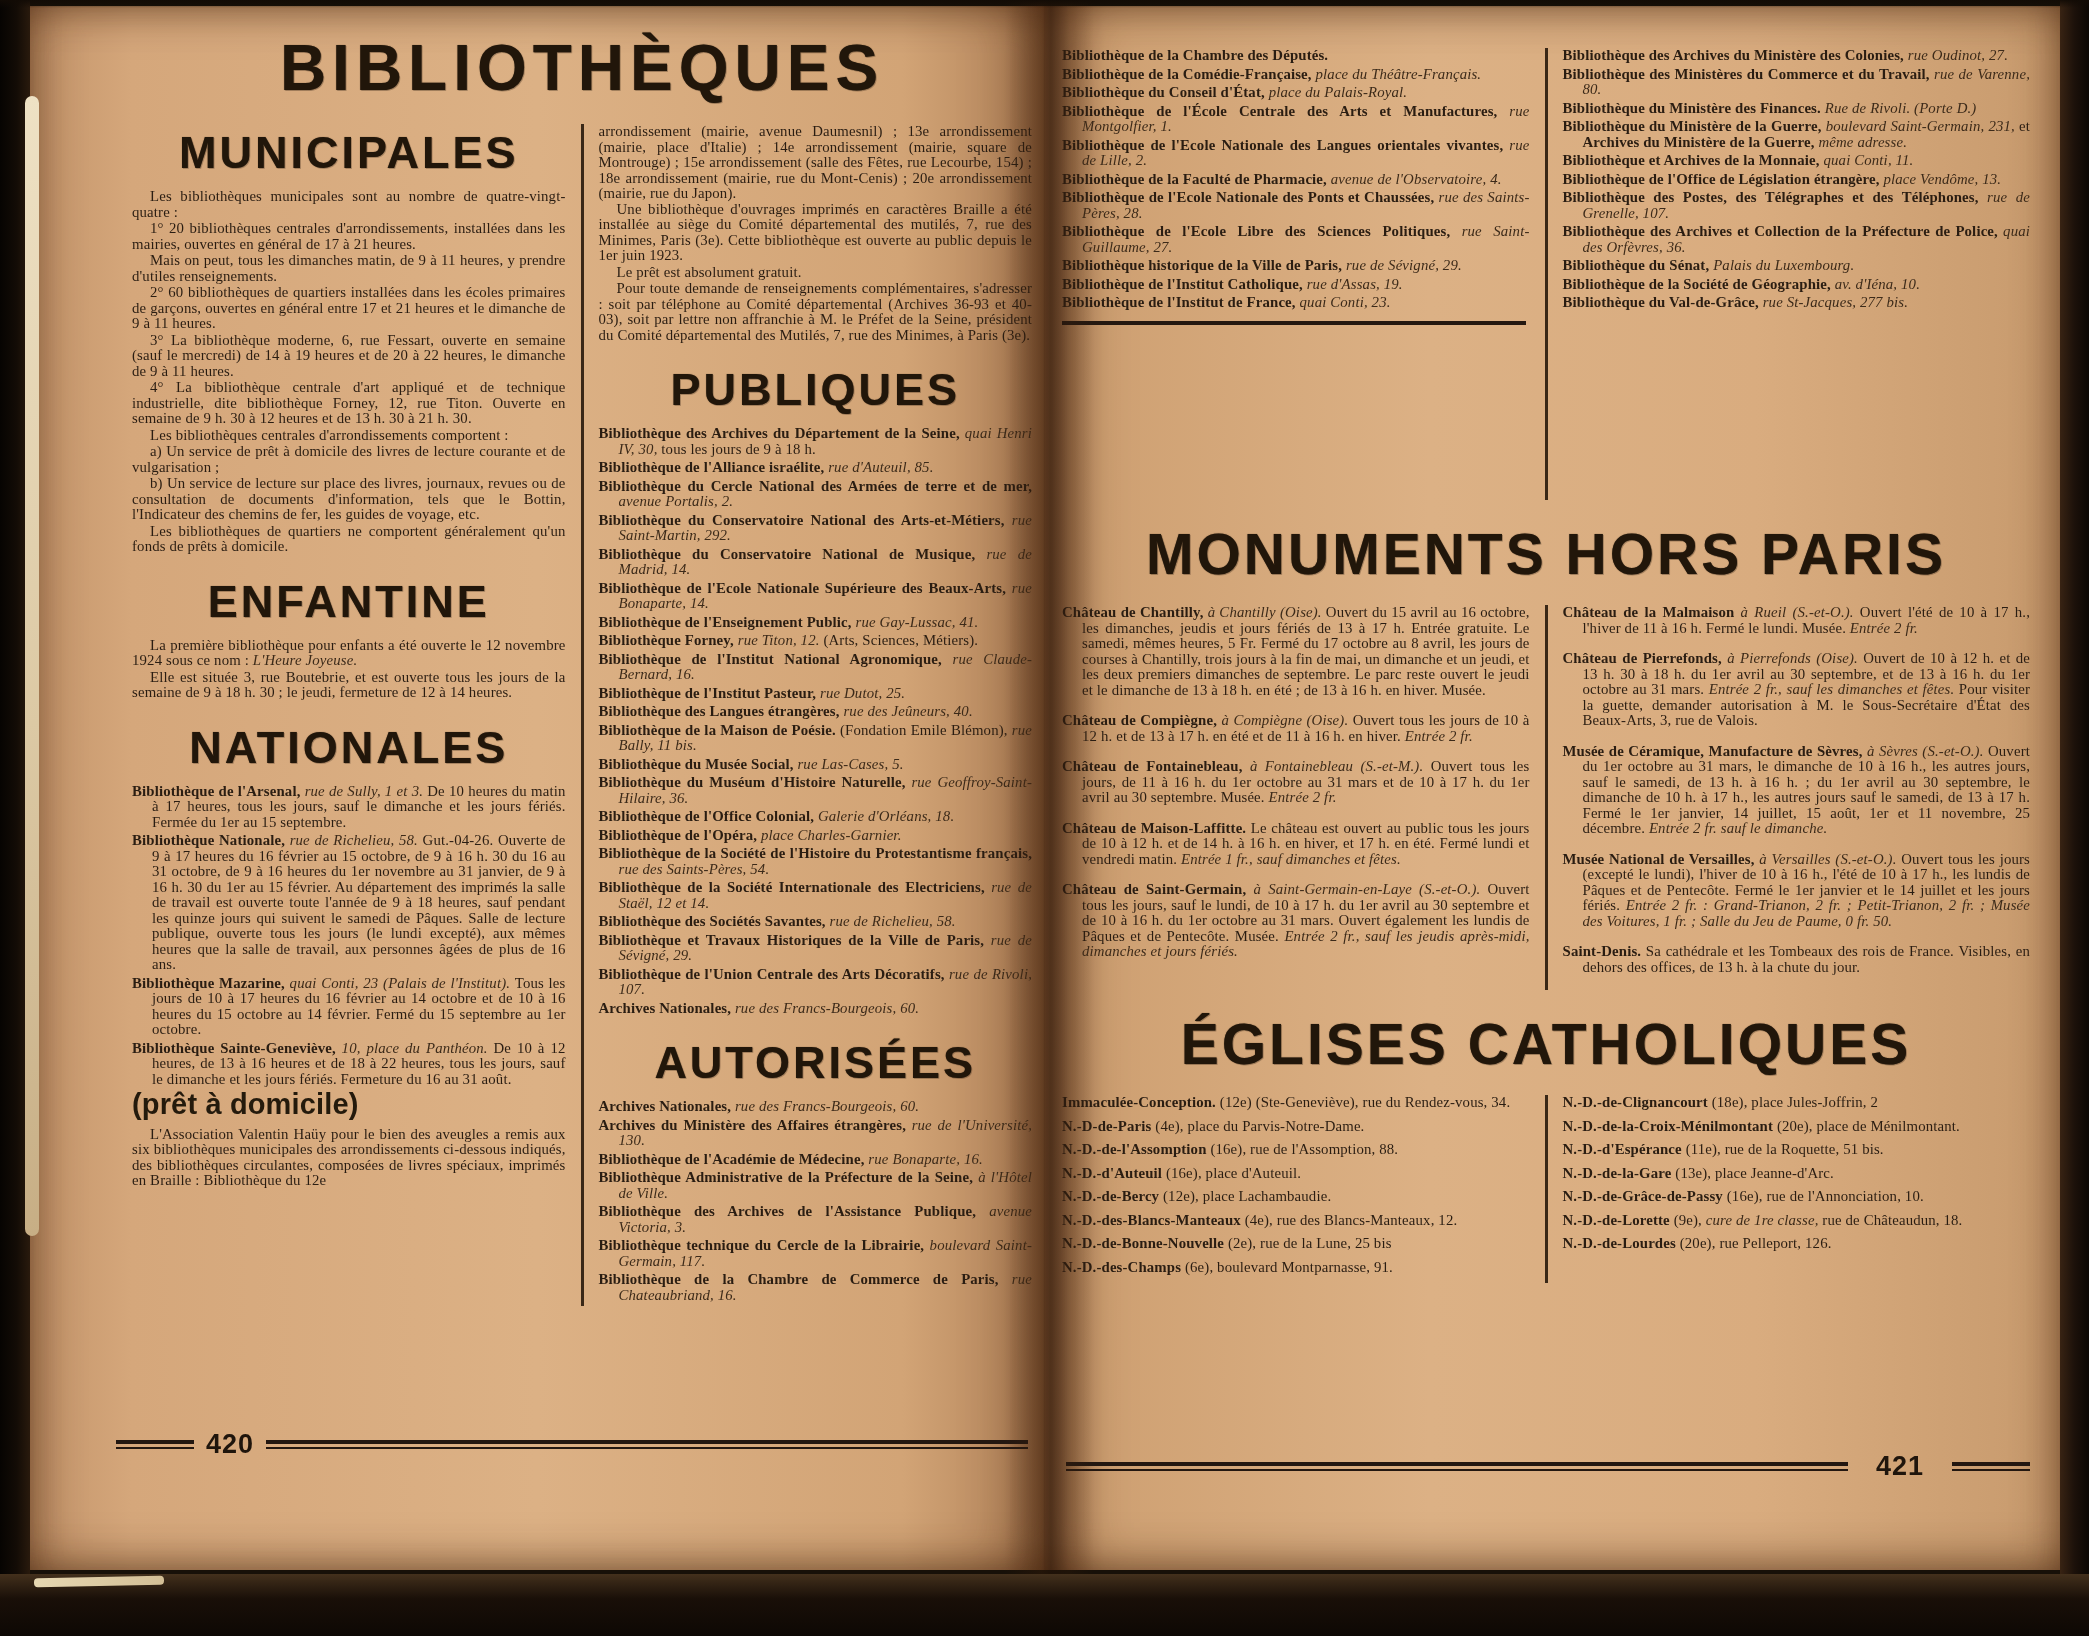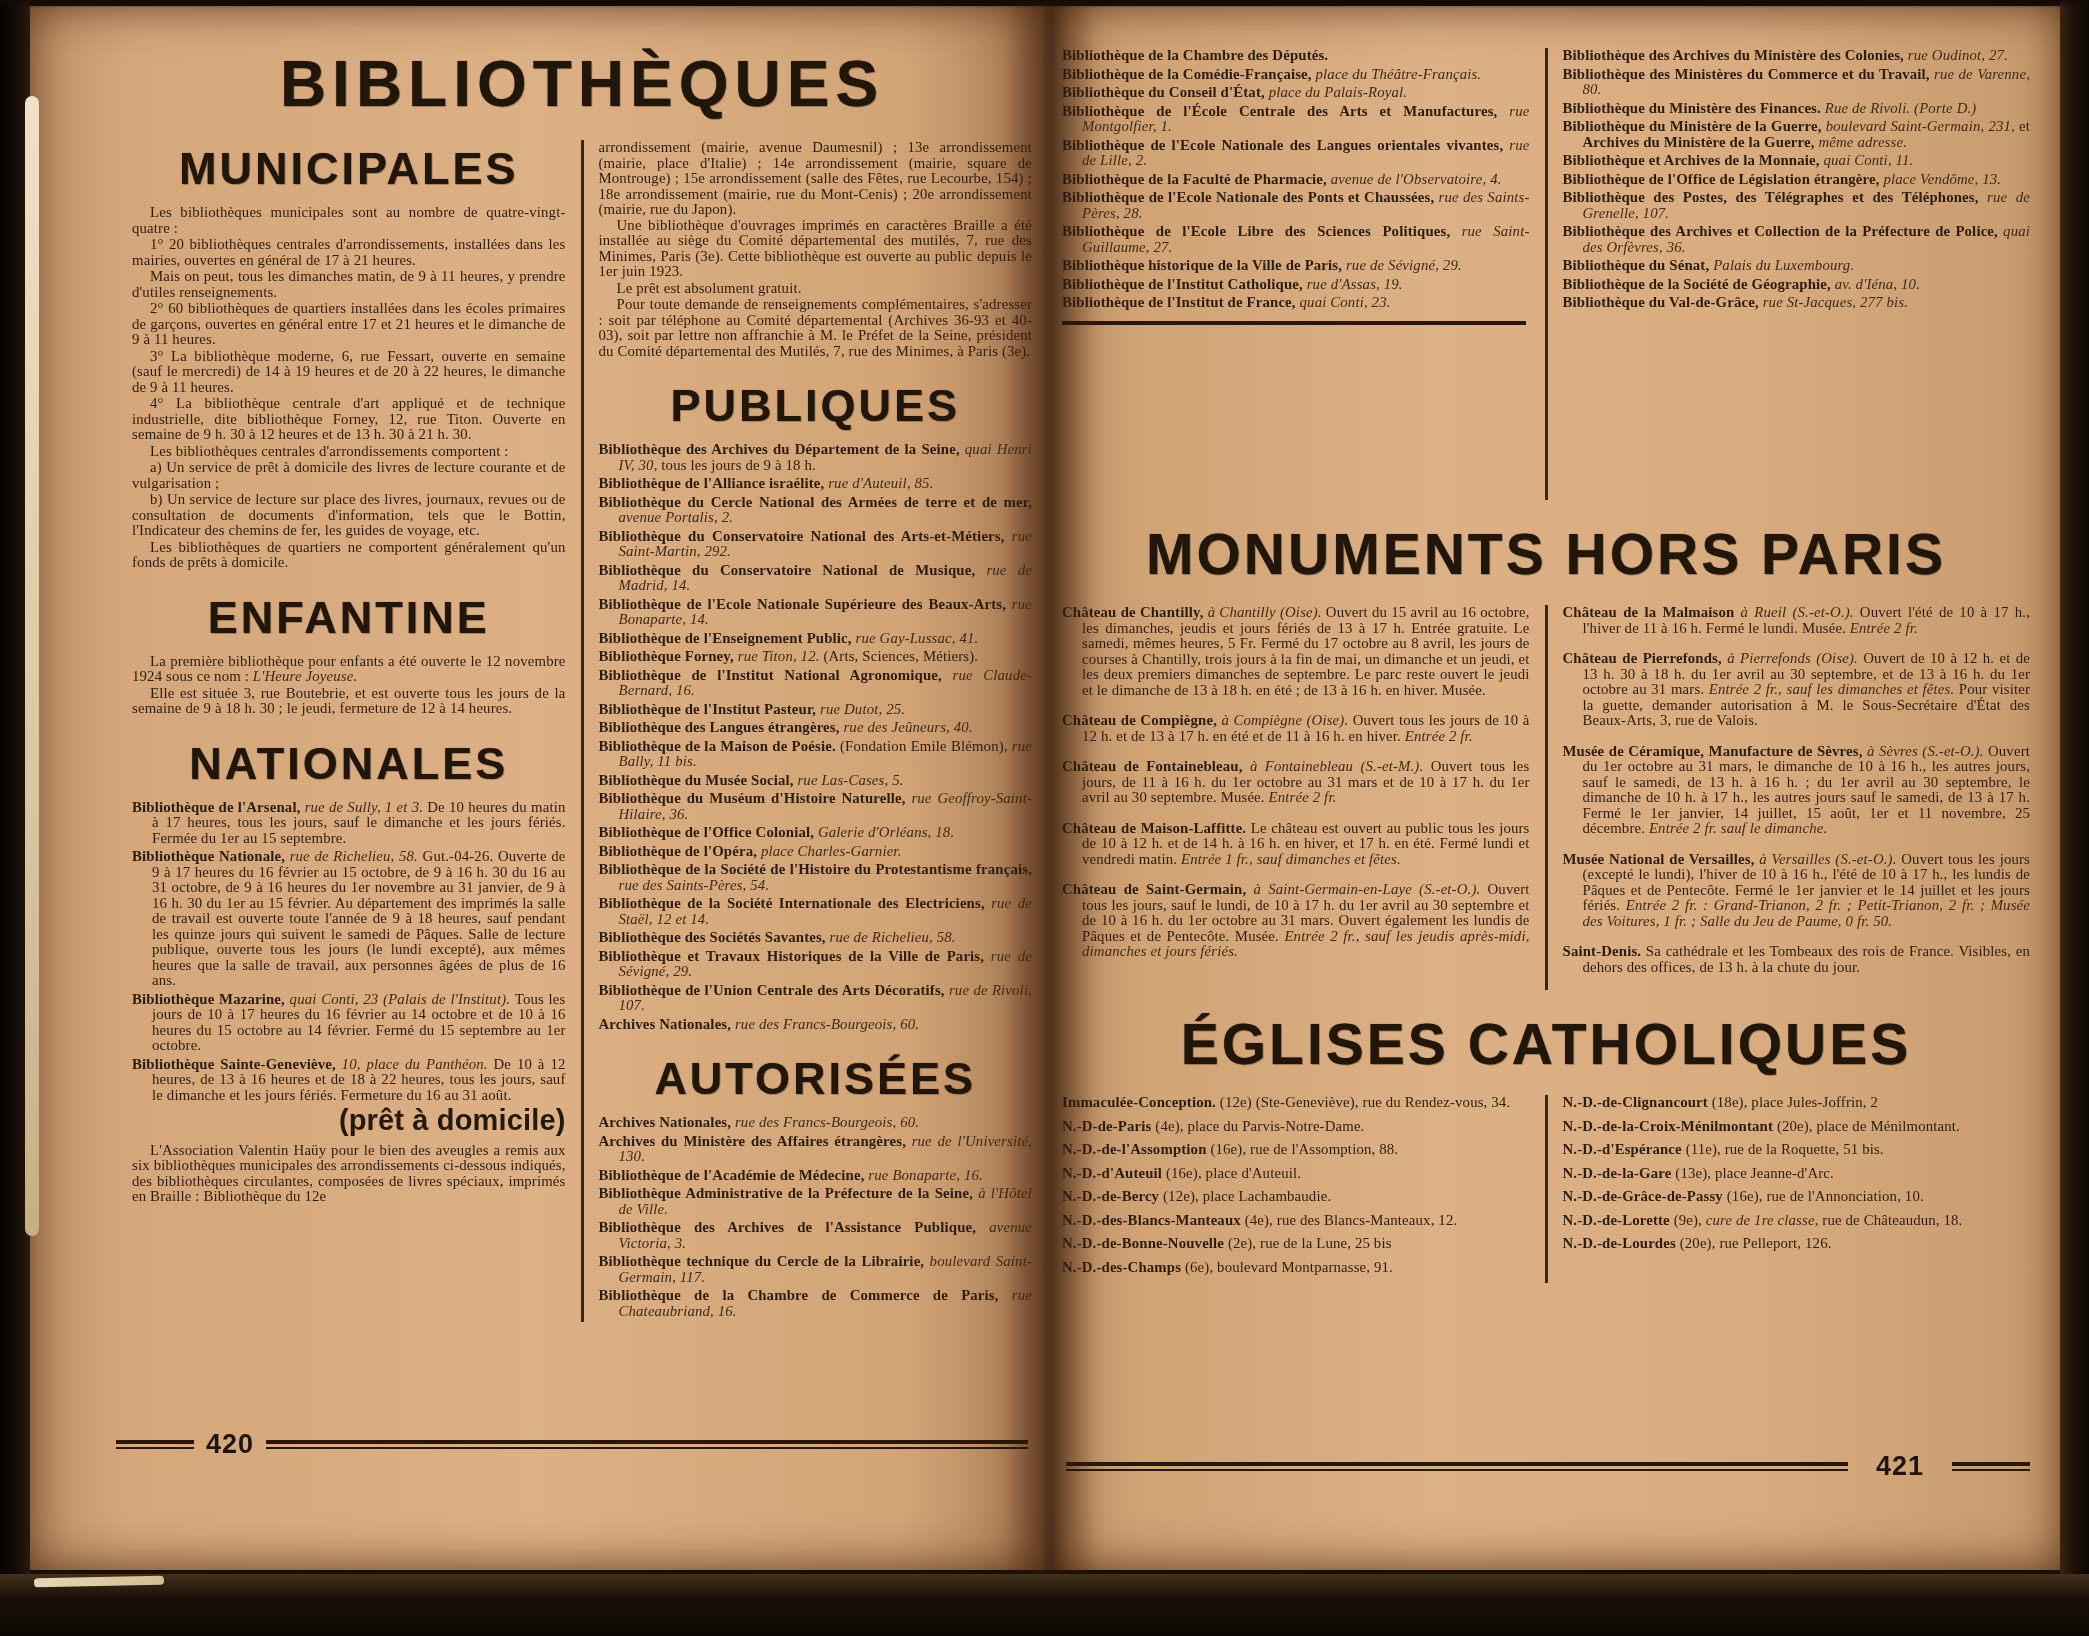--- a/index.html
+++ b/index.html
@@ -27,40 +27,40 @@
     background:linear-gradient(90deg,#aa7c54 0%,#cfa173 6%,#dcb185 38%,#d9ac7f 70%,#c79a6d 100%);
     box-shadow:inset 0 20px 45px -20px rgba(70,35,12,.55),
                inset 0 -26px 45px -22px rgba(70,35,12,.5),
                inset 48px 0 62px -26px rgba(68,33,12,.62),
                inset -28px 0 44px -24px rgba(68,33,12,.45);
     padding:42px 30px 70px 18px;
   }
   .main-title{
     font-family:"Liberation Sans","DejaVu Sans",sans-serif;font-weight:bold;
     font-size:64px;line-height:1;letter-spacing:6px;text-align:center;
-    margin:16px 0 24px 0;color:#21160a;
+    margin:0 0 24px 0;color:#21160a;
     text-shadow:0 0 1px rgba(30,18,8,.7),1px 1px 0 rgba(30,18,8,.25);
   }
   .banner{
     font-family:"Liberation Sans","DejaVu Sans",sans-serif;font-weight:bold;
     font-size:57px;line-height:1;letter-spacing:3px;text-align:center;
     margin:26px 0 22px 0;color:#21160a;
     text-shadow:0 0 1px rgba(30,18,8,.7),1px 1px 0 rgba(30,18,8,.25);
   }
   .section-h{
     font-family:"Liberation Sans","DejaVu Sans",sans-serif;font-weight:bold;
     font-size:45px;line-height:1;letter-spacing:3px;text-align:center;
     margin:24px 0 14px 0;color:#21160a;
     text-shadow:0 0 1px rgba(30,18,8,.65),1px 1px 0 rgba(30,18,8,.22);
   }
   .section-h.first{margin-top:6px;}
   .section-h .line2{display:block;margin-top:6px;}
   .sub-h{
     font-family:"Liberation Sans","DejaVu Sans",sans-serif;font-weight:bold;
-    font-size:29px;text-align:right;margin:10px 0 14px 0;color:#241a0c;
+    font-size:29px;text-align:left;margin:10px 0 14px 0;color:#241a0c;
   }
   .cols{display:flex;align-items:stretch;}
   .col{flex:1 1 0;min-width:0;text-align:justify;}
   .cols .col + .col{border-left:3px solid #3a2817;margin-left:15px;padding-left:15px;}
   .para{margin:0;text-indent:18px;}
   .para.noindent{text-indent:0;}
   .plist p{margin:0 0 1px 0;font-family:Liberation Serif, serif;}
   .entry{padding-left:20px;text-indent:-20px;margin:0 0 3px 0;}
   .mon .entry{margin:0 0 15px 0;}
   .egl .entry{margin:0 0 8px 0;}

